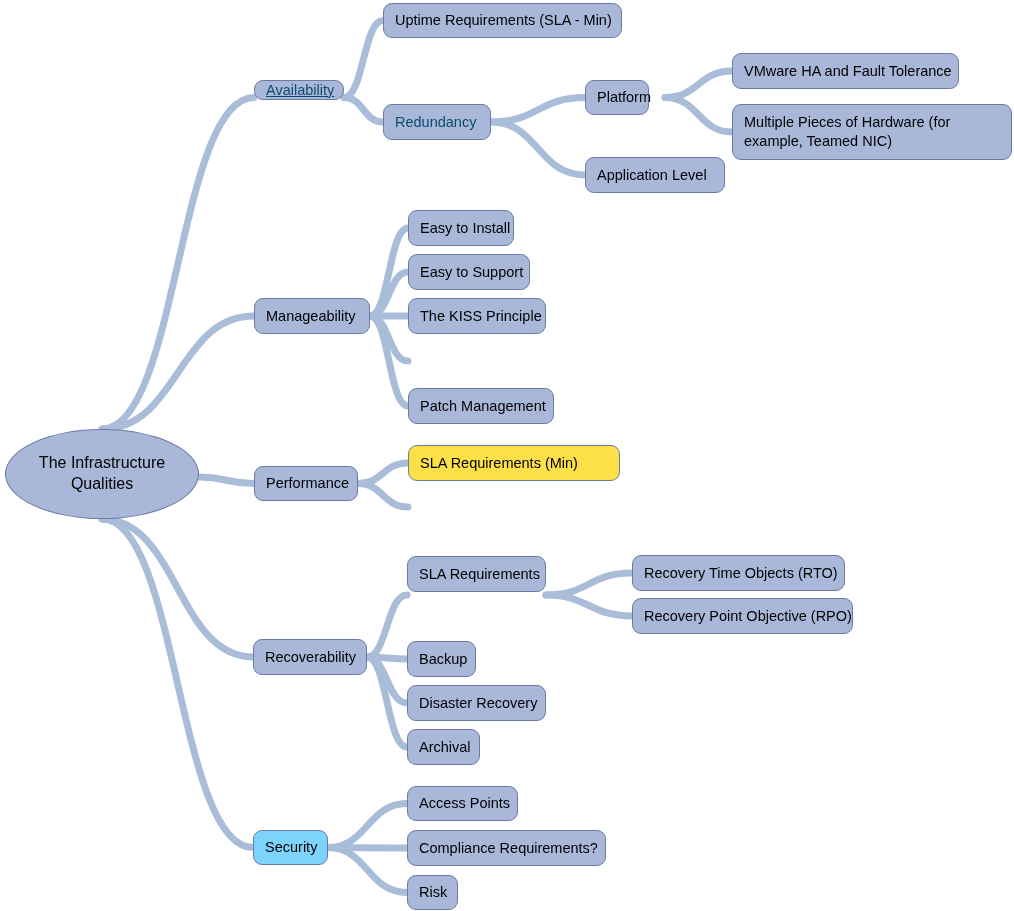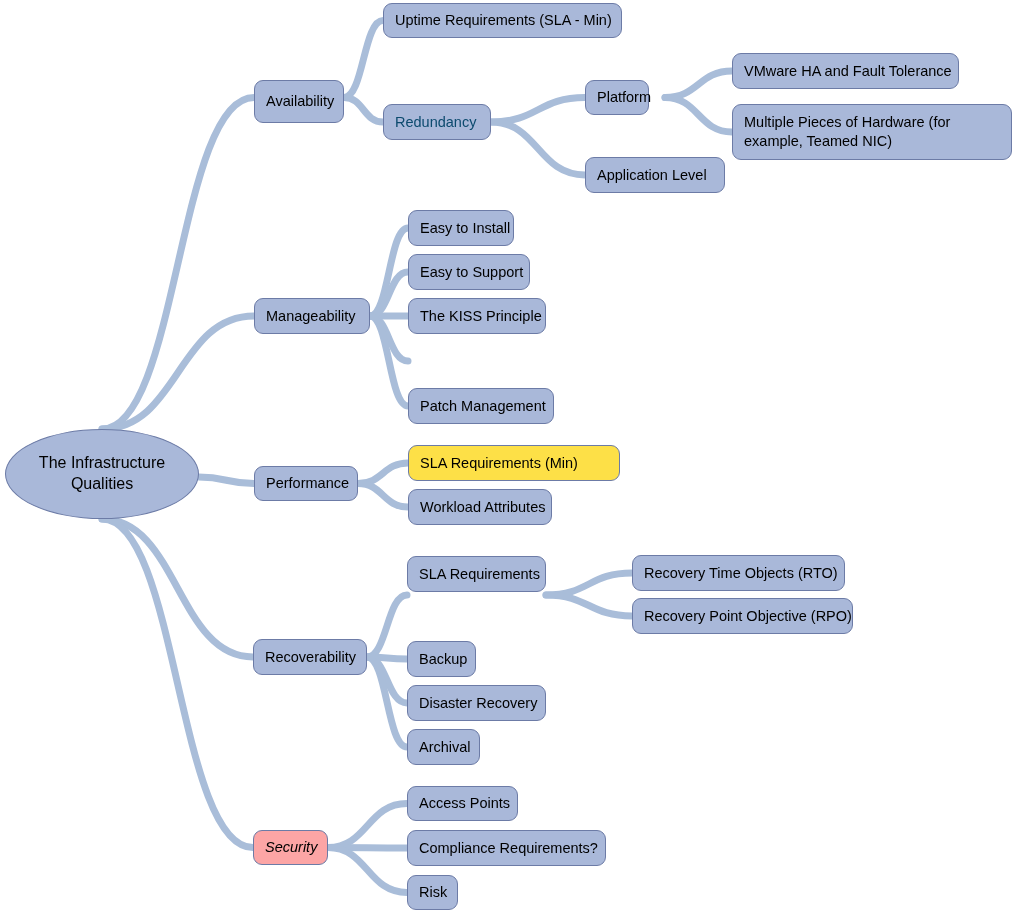--- a/index.html
+++ b/index.html
@@ -94,21 +94,21 @@
       <path d="M 367 657 C 387 657, 387 703, 407 703" fill="none" stroke="#a9bdd9" stroke-width="7" stroke-linecap="round"></path>
       <path d="M 367 657 C 387 657, 387 747, 407 747" fill="none" stroke="#a9bdd9" stroke-width="7" stroke-linecap="round"></path>
       <path d="M 102 519 C 177.5 519, 177.5 847.5, 253 847.5" fill="none" stroke="#a9bdd9" stroke-width="7" stroke-linecap="round"></path>
       <path d="M 328 847.5 C 367.5 847.5, 367.5 803.5, 407 803.5" fill="none" stroke="#a9bdd9" stroke-width="7" stroke-linecap="round"></path>
       <path d="M 328 847.5 C 367.5 847.5, 367.5 848, 407 848" fill="none" stroke="#a9bdd9" stroke-width="7" stroke-linecap="round"></path>
       <path d="M 328 847.5 C 367.5 847.5, 367.5 892.5, 407 892.5" fill="none" stroke="#a9bdd9" stroke-width="7" stroke-linecap="round"></path>
     </svg>
 <div id="node-root" style="left: 5px; top: 429px; width: 194px; height: 90px; background: rgb(169, 184, 217); border-color: rgb(108, 123, 166);">
       <span>The Infrastructure Qualities</span>
     </div>
-    <div class="node" style="left: 254px; top: 80px; width: 90px; height: 43px; background: rgb(169, 184, 217); border-color: rgb(108, 123, 166); color: #000000;">
+    <div class="node" style="left: 254px; top: 80px; width: 90px; height: 20px; background: rgb(169, 184, 217); border-color: rgb(108, 123, 166); color: #0c4a6e; text-decoration: underline;">
       <span>Availability</span>
     </div>
     <div class="node" style="left: 383px; top: 3px; width: 239px; height: 35px; background: rgb(169, 184, 217); border-color: rgb(108, 123, 166); color: rgb(0, 0, 0);">
       <span>Uptime Requirements (SLA - Min)</span>
     </div>
     <div class="node" style="left: 383px; top: 104px; width: 108px; height: 36px; background: rgb(169, 184, 217); border-color: rgb(108, 123, 166); color: #0c4a6e;">
       <span>Redundancy</span>
     </div>
     <div class="node" style="left: 585px; top: 80px; width: 64px; height: 35px; background: rgb(169, 184, 217); border-color: rgb(108, 123, 166); color: rgb(0, 0, 0);">
       <span>Platform</span>
@@ -136,23 +136,20 @@
     </div>
     <div class="node" style="left: 408px; top: 388px; width: 146px; height: 36px; background: rgb(169, 184, 217); border-color: rgb(108, 123, 166); color: rgb(0, 0, 0);">
       <span>Patch Management</span>
     </div>
     <div class="node" style="left: 254px; top: 466px; width: 104px; height: 35px; background: rgb(169, 184, 217); border-color: rgb(108, 123, 166); color: rgb(0, 0, 0);">
       <span>Performance</span>
     </div>
     <div class="node" style="left: 408px; top: 445px; width: 212px; height: 36px; background: #fde047; border-color: rgb(108, 123, 166); color: rgb(0, 0, 0);">
       <span>SLA Requirements (Min)</span>
     </div>
-    <div class="node" style="left: 408px; top: 489px; width: 144px; height: 36px; background: rgb(169, 184, 217); border-color: rgb(108, 123, 166); color: rgb(0, 0, 0);">
-      <span>Workload Attributes</span>
-    </div>
     <div class="node" style="left: 253px; top: 639px; width: 114px; height: 36px; background: rgb(169, 184, 217); border-color: rgb(108, 123, 166); color: rgb(0, 0, 0);">
       <span>Recoverability</span>
     </div>
     <div class="node" style="left: 407px; top: 556px; width: 139px; height: 36px; background: rgb(169, 184, 217); border-color: rgb(108, 123, 166); color: rgb(0, 0, 0);">
       <span>SLA Requirements</span>
     </div>
     <div class="node" style="left: 632px; top: 555px; width: 213px; height: 36px; background: rgb(169, 184, 217); border-color: rgb(108, 123, 166); color: rgb(0, 0, 0);">
       <span>Recovery Time Objects (RTO)</span>
     </div>
     <div class="node" style="left: 632px; top: 598px; width: 221px; height: 36px; background: rgb(169, 184, 217); border-color: rgb(108, 123, 166); color: rgb(0, 0, 0);">
@@ -160,21 +157,21 @@
     </div>
     <div class="node" style="left: 407px; top: 641px; width: 69px; height: 36px; background: rgb(169, 184, 217); border-color: rgb(108, 123, 166); color: rgb(0, 0, 0);">
       <span>Backup</span>
     </div>
     <div class="node" style="left: 407px; top: 685px; width: 139px; height: 36px; background: rgb(169, 184, 217); border-color: rgb(108, 123, 166); color: rgb(0, 0, 0);">
       <span>Disaster Recovery</span>
     </div>
     <div class="node" style="left: 407px; top: 729px; width: 73px; height: 36px; background: rgb(169, 184, 217); border-color: rgb(108, 123, 166); color: rgb(0, 0, 0);">
       <span>Archival</span>
     </div>
-    <div class="node" style="left: 253px; top: 830px; width: 75px; height: 35px; background: #fca5a5; border-color: rgb(108, 123, 166); color: rgb(0, 0, 0); font-style: italic;">
+    <div class="node" style="left: 253px; top: 830px; width: 75px; height: 35px; background: #7dd3fc; border-color: rgb(108, 123, 166); color: rgb(0, 0, 0);">
       <span>Security</span>
     </div>
     <div class="node" style="left: 407px; top: 786px; width: 111px; height: 35px; background: rgb(169, 184, 217); border-color: rgb(108, 123, 166); color: rgb(0, 0, 0);">
       <span>Access Points</span>
     </div>
     <div class="node" style="left: 407px; top: 830px; width: 199px; height: 36px; background: rgb(169, 184, 217); border-color: rgb(108, 123, 166); color: rgb(0, 0, 0);">
       <span>Compliance Requirements?</span>
     </div>
     <div class="node" style="left: 407px; top: 875px; width: 51px; height: 35px; background: rgb(169, 184, 217); border-color: rgb(108, 123, 166); color: rgb(0, 0, 0);">
       <span>Risk</span>

